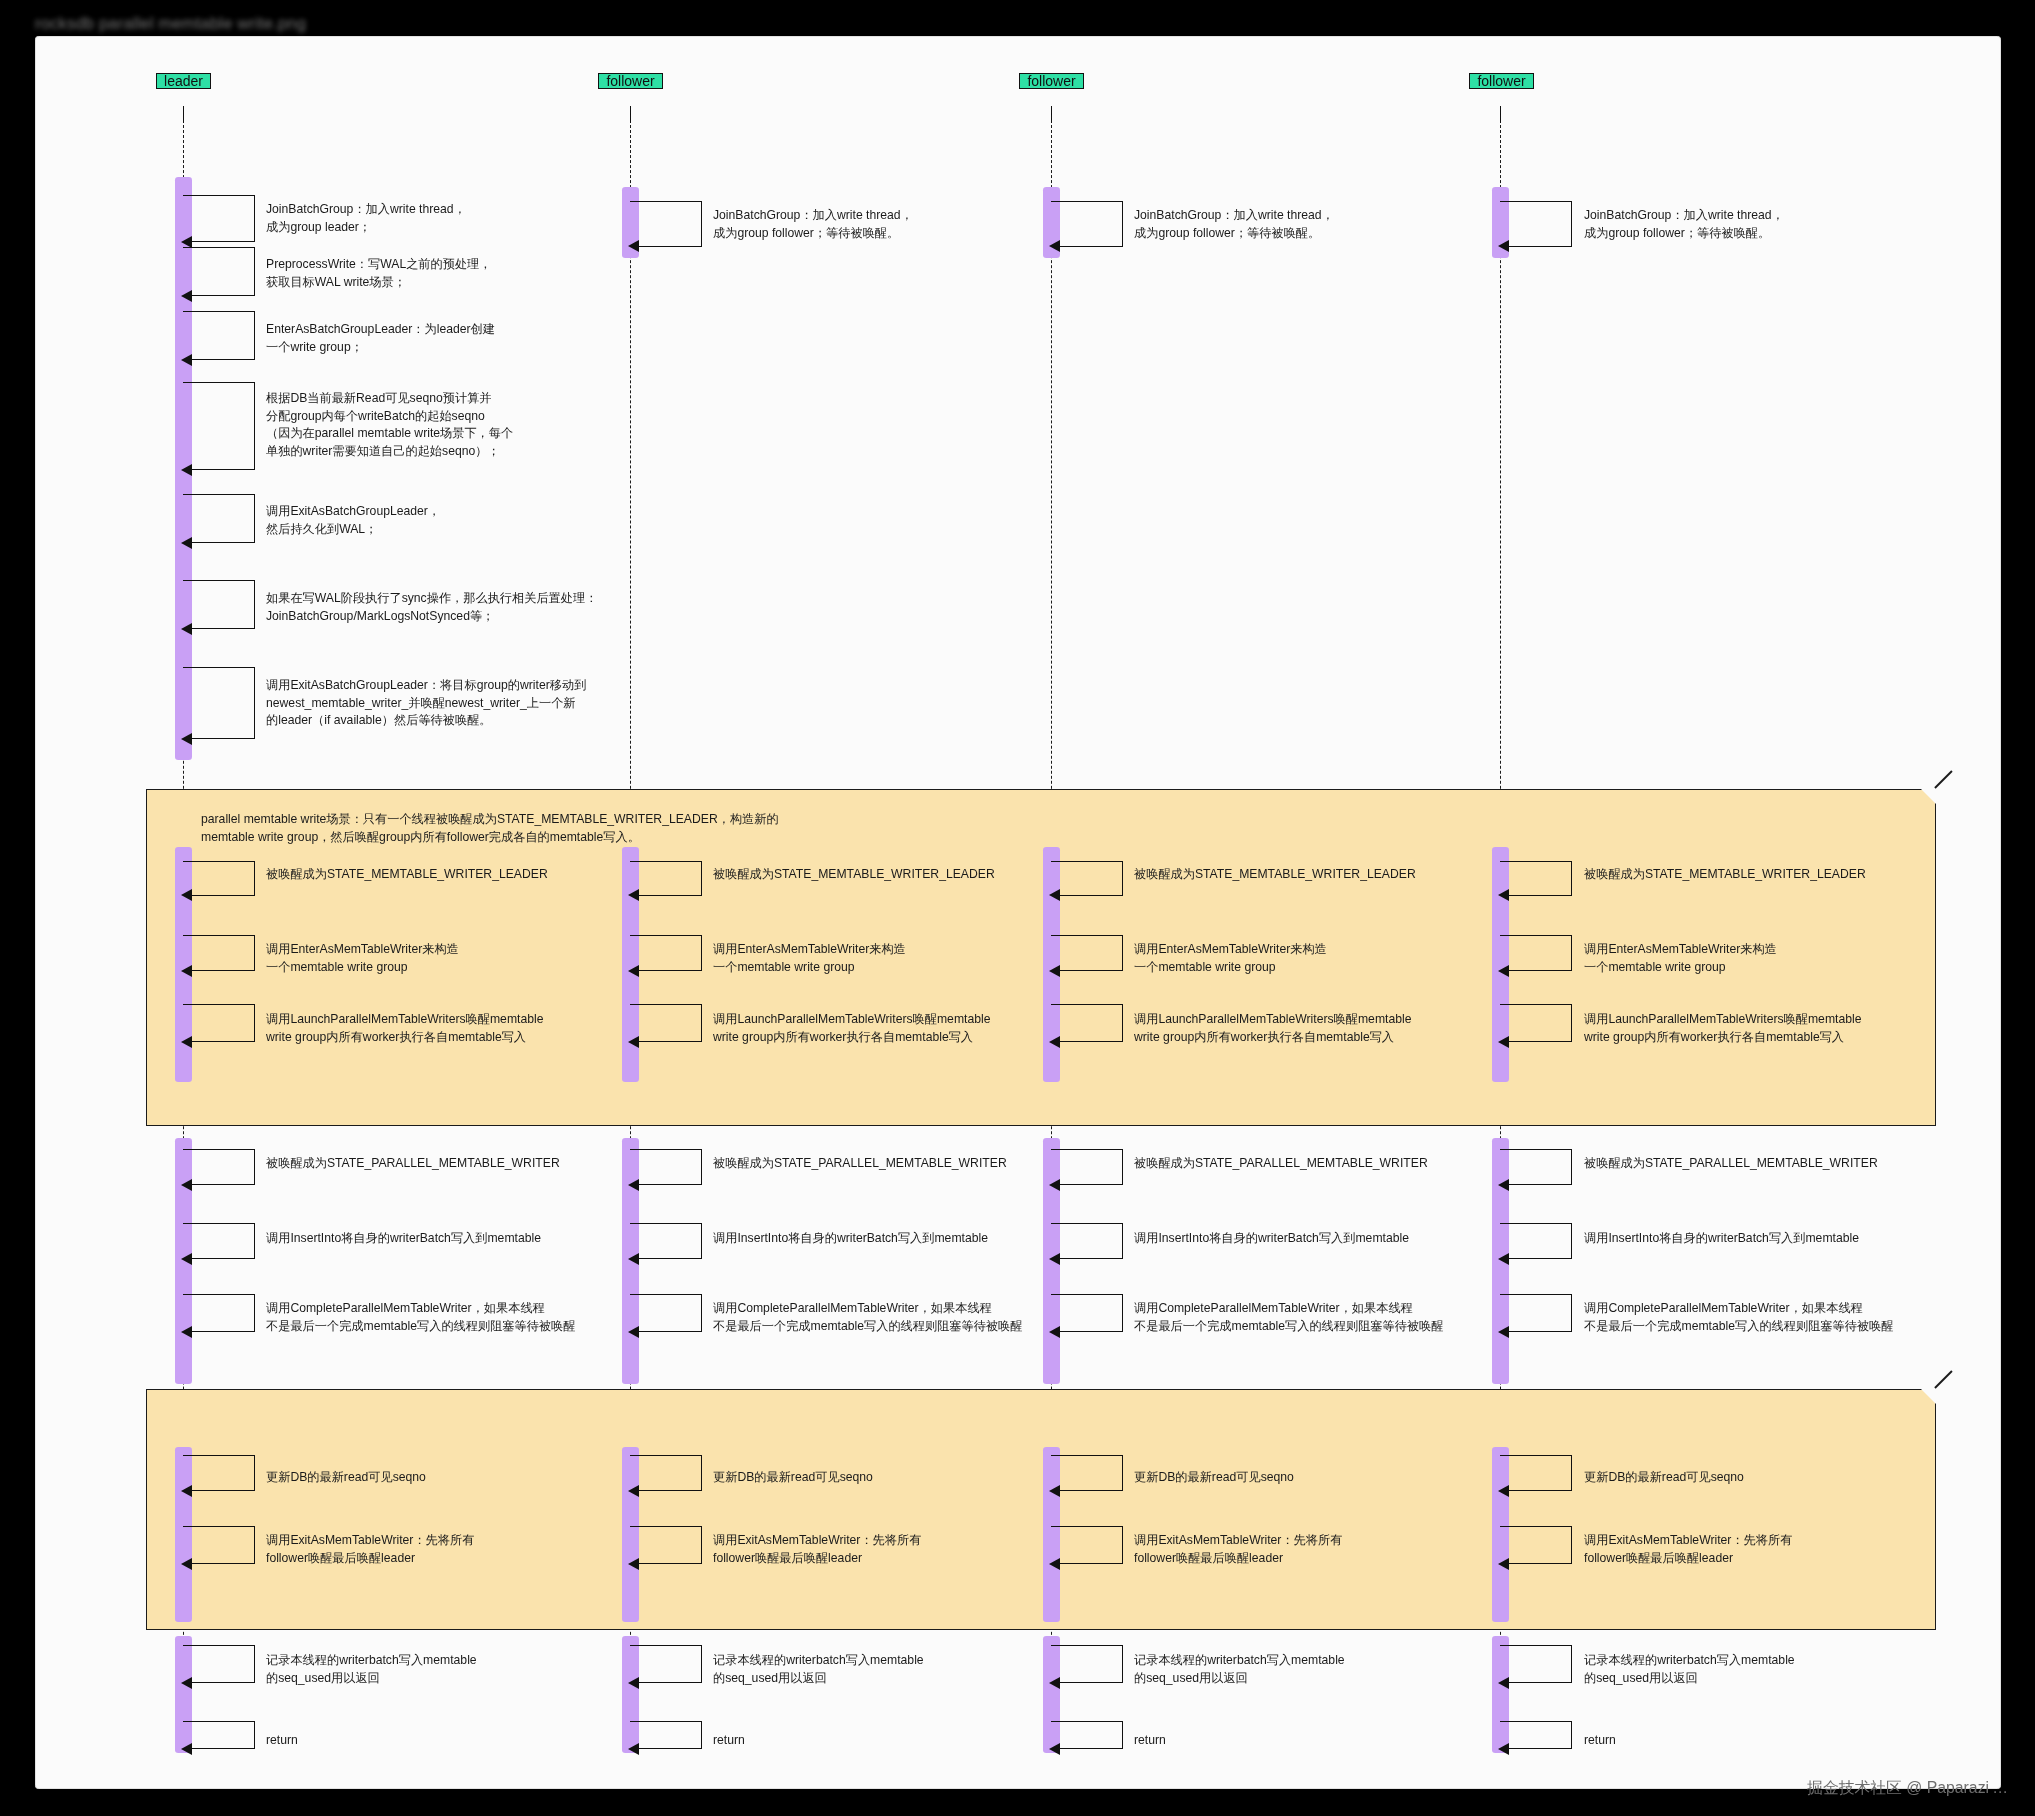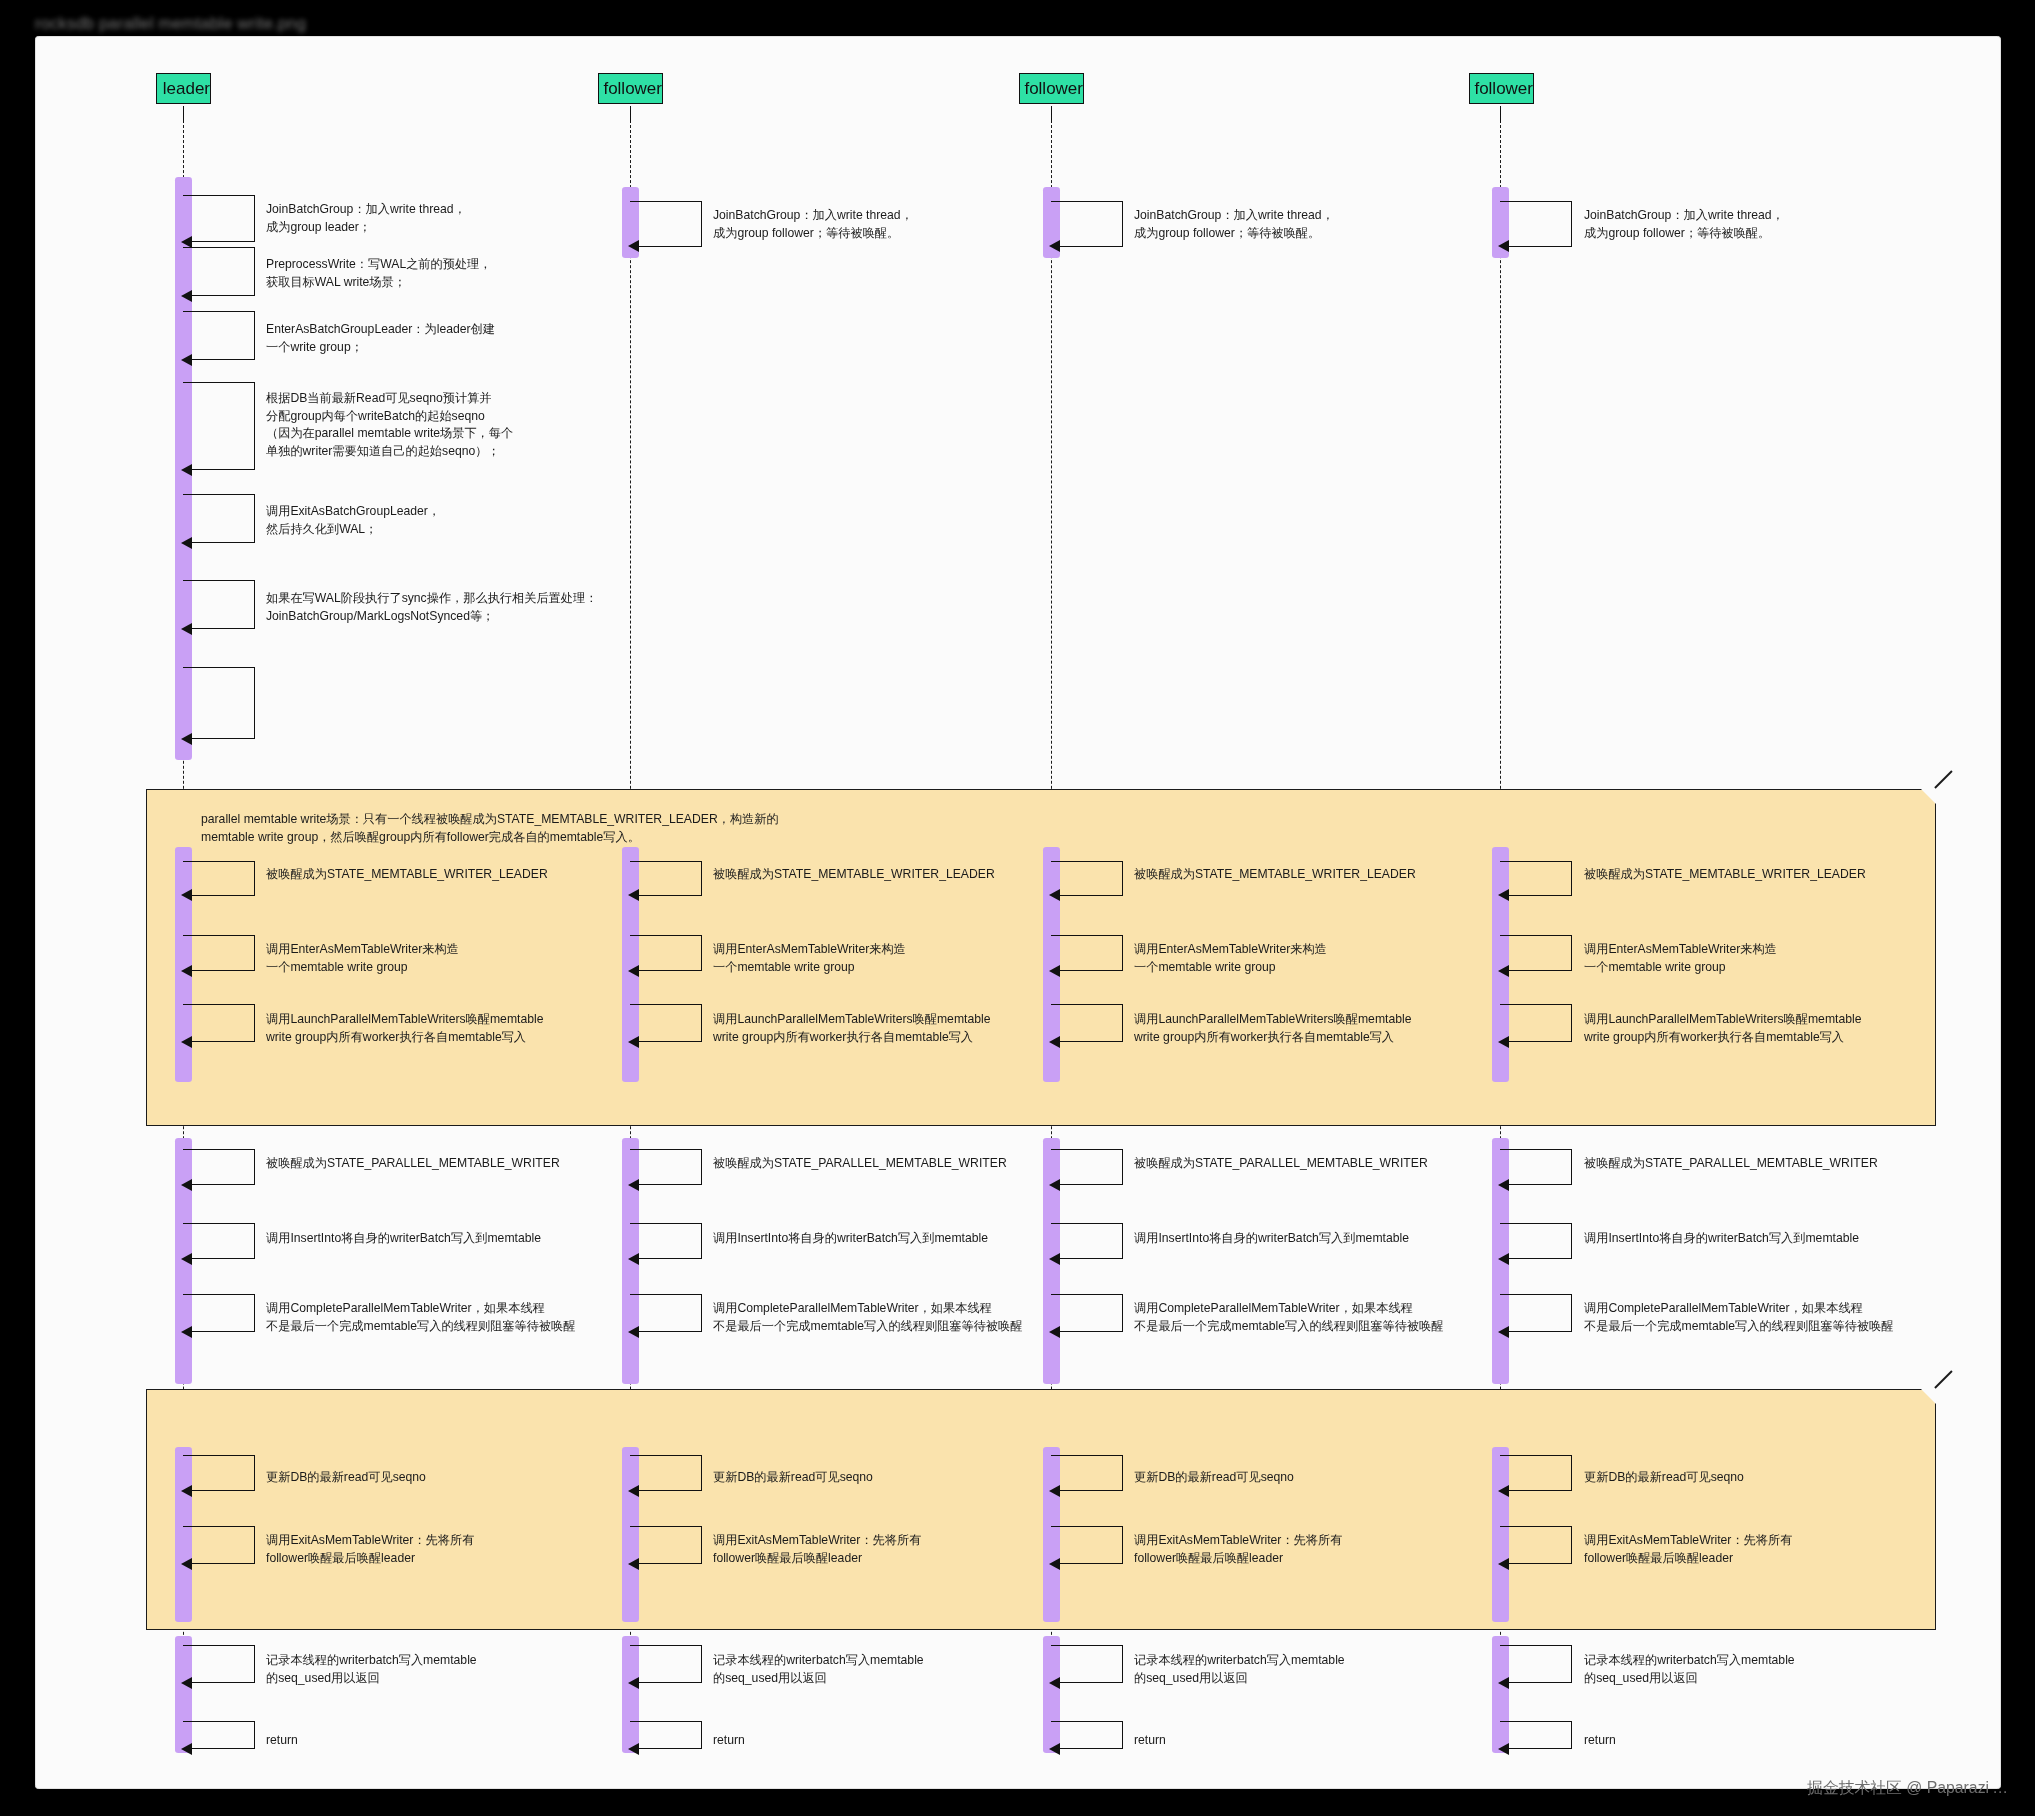--- a/index.html
+++ b/index.html
@@ -44,25 +44,25 @@
     position: absolute;
     width: 0;
     border-left: 1.6px dashed #1b1b1b;
     top: 0;
   }
   .actor-box {
     position: absolute;
     background: #2ee0a5;
     border: 1.6px solid #111;
     color: #111;
-    font-size: 17px;
+    font-size: 14px;
     display: flex;
     align-items: center;
-    justify-content: flex-end;
-    height: 31px;
+    justify-content: center;
+    height: 16px;
     z-index: 5;
   }
   .actor-stub {
     position: absolute;
     width: 0;
     border-left: 1.6px solid #111;
     height: 17.3px;
     z-index: 4;
   }
   .activation {
@@ -230,20 +230,23 @@
       <div class="selfmsg" style="left: 147px; top: 543px; width: 72px; height: 49px;">
         <div class="loop" style="width: 72px; height: 49px;"></div>
         <div class="arrowhead" style="top: 43px;"></div>
       </div>
       <div class="msg-label" style="left: 230px; top: 553px; max-width: 410px;">如果在写WAL阶段执行了sync操作，那么执行相关后置处理：
 JoinBatchGroup/MarkLogsNotSynced等；</div>
       <div class="selfmsg" style="left: 147px; top: 630px; width: 72px; height: 72px;">
         <div class="loop" style="width: 72px; height: 72px;"></div>
         <div class="arrowhead" style="top: 66px;"></div>
       </div>
+      <div class="msg-label" style="left: 230px; top: 640px; max-width: 410px;">调用ExitAsBatchGroupLeader：将目标group的writer移动到
+newest_memtable_writer_并唤醒newest_writer_上一个新
+的leader（if available）然后等待被唤醒。</div>
       <div class="selfmsg" style="left: 594px; top: 164px; width: 72px; height: 46px;">
         <div class="loop" style="width: 72px; height: 46px;"></div>
         <div class="arrowhead" style="top: 39px;"></div>
       </div>
       <div class="msg-label" style="left: 677px; top: 170px; max-width: 410px;">JoinBatchGroup：加入write thread，
 成为group follower；等待被唤醒。</div>
       <div class="selfmsg" style="left: 1015px; top: 164px; width: 72px; height: 46px;">
         <div class="loop" style="width: 72px; height: 46px;"></div>
         <div class="arrowhead" style="top: 39px;"></div>
       </div>

